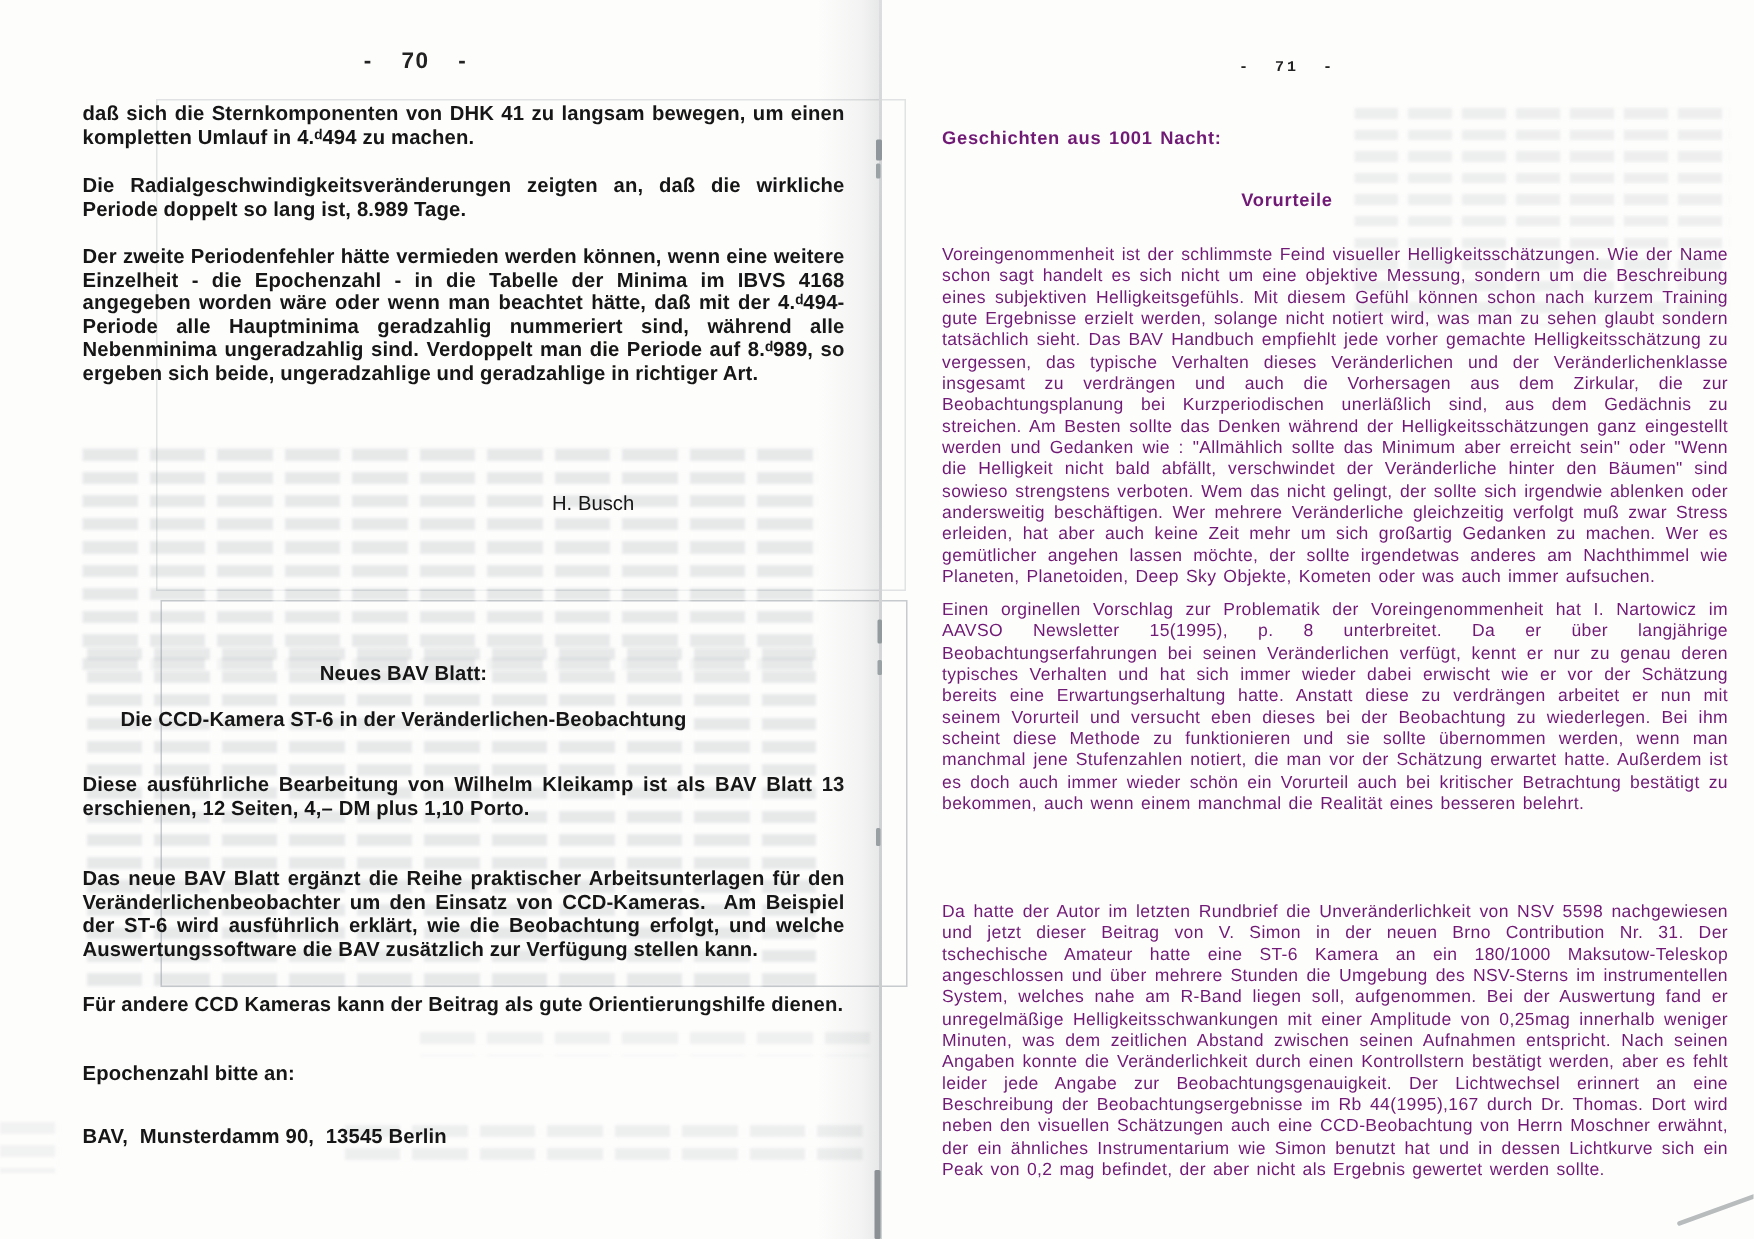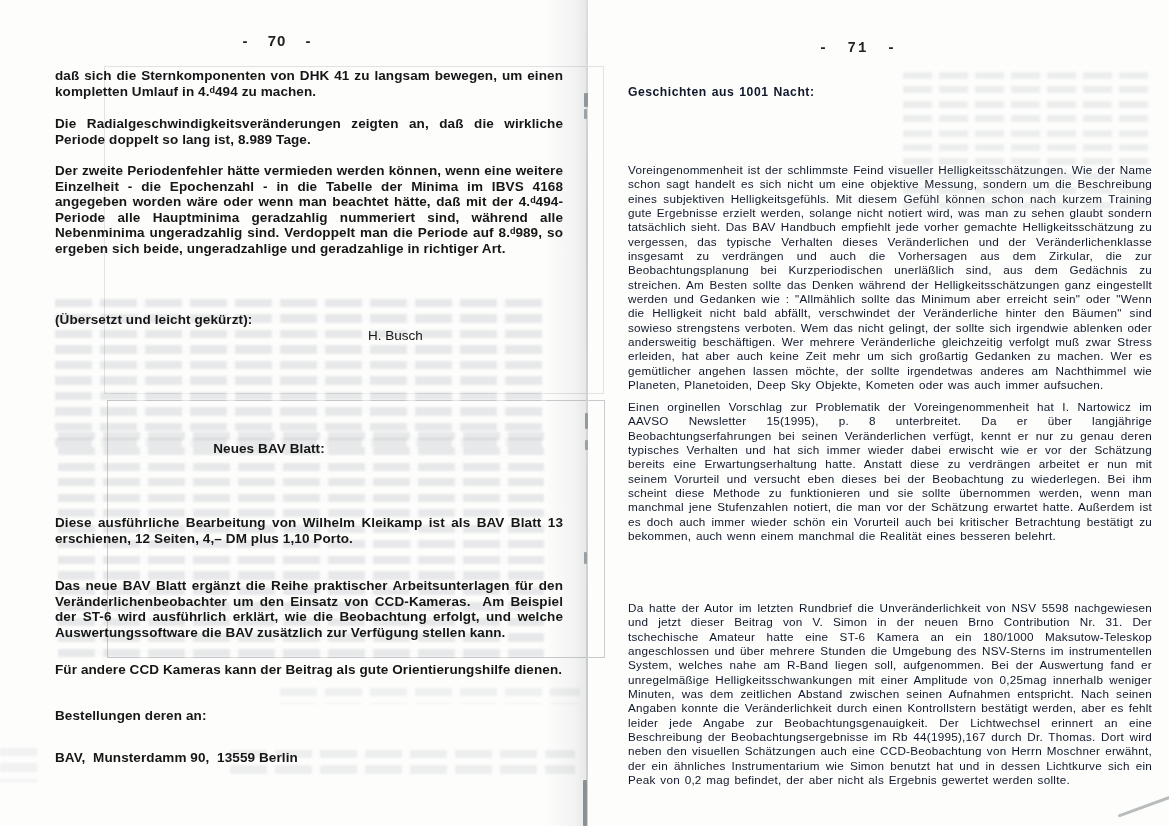--- a/index.html
+++ b/index.html
@@ -28,30 +28,30 @@
     word-spacing:14px;letter-spacing:1px;
   }
   .author{position:absolute;left:313px;top:328px;margin:0;
     font-size:13.5px;font-weight:400;color:#161616;z-index:2;}
   .pre{white-space:pre-wrap;}
 
   
   .page-right .para{
     position:absolute;margin:0;width:100%;
     font-size:11.7px;line-height:14.35px;font-weight:400;
-    color:#0f172a;text-align:justify;
+    color:#701a75;text-align:justify;
     letter-spacing:.25px;word-spacing:1.2px;z-index:2;
   }
   .page-right .bold{font-weight:700;font-size:12.2px;letter-spacing:.5px;}
   .page-right .center{text-align:center;transform:translateX(-32px);}
   .pagenum-right{
     position:absolute;top:40px;width:100%;z-index:2;margin:0;
     text-align:center;transform:translateX(-32px);
     font-family:"Liberation Mono","DejaVu Sans Mono",monospace;
-    font-weight:700;font-size:14px;color:#222;
+    font-weight:700;font-size:10px;color:#222;
     word-spacing:8px;letter-spacing:2px;
   }
 
   
   .ghost-lines{
     position:absolute;z-index:1;
     background-image:
       repeating-linear-gradient(to right, rgba(255,255,255,0) 0 37px, rgba(253,253,252,.95) 37px 45px),
       repeating-linear-gradient(to bottom, rgba(138,145,152,.34) 0 8px, rgba(0,0,0,0) 8px 15.5px);
     filter:blur(1px);opacity:.55;
@@ -93,39 +93,40 @@
     <div class="ghost-lines" style="left:3px;top:432px;width:486px;height:226px;"></div>
     <div class="ghost-lines" style="left:225px;top:688px;width:300px;height:16px;opacity:.35;"></div>
     <div class="ghost-lines" style="left:175px;top:750px;width:345px;height:30px;opacity:.4;"></div>
 
     <p class="pagenum-left">- 70 -</p>
 
     <p class="para" style="top:68px;">daß sich die Sternkomponenten von DHK 41 zu langsam bewegen, um einen kompletten Umlauf in 4.ᵈ494 zu machen.</p>
     <p class="para" style="top:116px;">Die Radialgeschwindigkeitsveränderungen zeigten an, daß die wirkliche Periode doppelt so lang ist, 8.989 Tage.</p>
     <p class="para" style="top:163px;">Der zweite Periodenfehler hätte vermieden werden können, wenn eine weitere Einzelheit - die Epochenzahl - in die Tabelle der Minima im IBVS 4168 angegeben worden wäre oder wenn man beachtet hätte, daß mit der 4.ᵈ494-Periode alle Hauptminima geradzahlig nummeriert sind, während alle Nebenminima ungeradzahlig sind. Verdoppelt man die Periode auf 8.ᵈ989, so ergeben sich beide, ungeradzahlige und geradzahlige in richtiger Art.</p>
 
-    <p class="para" style="top:312px;width:260px;text-align:left;">(Übersetzt und leicht gekürzt):</p>
     <p class="author">H. Busch</p>
 
     <p class="para center" style="top:441px;">Neues BAV Blatt:</p>
+    <p class="para center" style="top:472px;">Die CCD-Kamera ST-6 in der Veränderlichen-Beobachtung</p>
 
     <p class="para" style="top:515px;">Diese ausführliche Bearbeitung von Wilhelm Kleikamp ist als BAV Blatt 13 erschienen, 12 Seiten, 4,– DM plus 1,10 Porto.</p>
     <p class="para pre" style="top:578px;">Das neue BAV Blatt ergänzt die Reihe praktischer Arbeitsunterlagen für den Veränderlichenbeobachter um den Einsatz von CCD-Kameras.  Am Beispiel der ST-6 wird ausführlich erklärt, wie die Beobachtung erfolgt, und welche Auswertungssoftware die BAV zusätzlich zur Verfügung stellen kann.</p>
     <p class="para" style="top:662px;">Für andere CCD Kameras kann der Beitrag als gute Orientierungshilfe dienen.</p>
-    <p class="para" style="top:708px;text-align:left;">Bestellungen deren an:</p>
-    <p class="para pre" style="top:750px;text-align:left;">BAV,  Munsterdamm 90,  13559 Berlin</p>
+    <p class="para" style="top:708px;text-align:left;">Epochenzahl bitte an:</p>
+    <p class="para pre" style="top:750px;text-align:left;">BAV,  Munsterdamm 90,  13545 Berlin</p>
   </section>
 
   <section class="page page-right">
 
     <div class="ghost-lines fine" style="left:275px;top:72px;width:250px;height:145px;"></div>
 
     <p class="pagenum-right">- 71 -</p>
 
     <p class="para bold" style="top:85px;text-align:left;">Geschichten aus 1001 Nacht:</p>
+    <p class="para bold center" style="top:126px;">Vorurteile</p>
 
     <p class="para" style="top:163px;">Voreingenommenheit ist der schlimmste Feind visueller Helligkeitsschätzungen. Wie der Name schon sagt handelt es sich nicht um eine objektive Messung, sondern um die Beschreibung eines subjektiven Helligkeitsgefühls. Mit diesem Gefühl können schon nach kurzem Training gute Ergebnisse erzielt werden, solange nicht notiert wird, was man zu sehen glaubt sondern tatsächlich sieht. Das BAV Handbuch empfiehlt jede vorher gemachte Helligkeitsschätzung zu vergessen, das typische Verhalten dieses Veränderlichen und der Veränderlichenklasse insgesamt zu verdrängen und auch die Vorhersagen aus dem Zirkular, die zur Beobachtungsplanung bei Kurzperiodischen unerläßlich sind, aus dem Gedächnis zu streichen. Am Besten sollte das Denken während der Helligkeitsschätzungen ganz eingestellt werden und Gedanken wie : "Allmählich sollte das Minimum aber erreicht sein" oder "Wenn die Helligkeit nicht bald abfällt, verschwindet der Veränderliche hinter den Bäumen" sind sowieso strengstens verboten. Wem das nicht gelingt, der sollte sich irgendwie ablenken oder andersweitig beschäftigen. Wer mehrere Veränderliche gleichzeitig verfolgt muß zwar Stress erleiden, hat aber auch keine Zeit mehr um sich großartig Gedanken zu machen. Wer es gemütlicher angehen lassen möchte, der sollte irgendetwas anderes am Nachthimmel wie Planeten, Planetoiden, Deep Sky Objekte, Kometen oder was auch immer aufsuchen.</p>
     <p class="para" style="top:400px;">Einen orginellen Vorschlag zur Problematik der Voreingenommenheit hat I. Nartowicz im AAVSO Newsletter 15(1995), p. 8 unterbreitet. Da er über langjährige Beobachtungserfahrungen bei seinen Veränderlichen verfügt, kennt er nur zu genau deren typisches Verhalten und hat sich immer wieder dabei erwischt wie er vor der Schätzung bereits eine Erwartungserhaltung hatte. Anstatt diese zu verdrängen arbeitet er nun mit seinem Vorurteil und versucht eben dieses bei der Beobachtung zu wiederlegen. Bei ihm scheint diese Methode zu funktionieren und sie sollte übernommen werden, wenn man manchmal jene Stufenzahlen notiert, die man vor der Schätzung erwartet hatte. Außerdem ist es doch auch immer wieder schön ein Vorurteil auch bei kritischer Betrachtung bestätigt zu bekommen, auch wenn einem manchmal die Realität eines besseren belehrt.</p>
 
     <p class="para" style="top:601px;">Da hatte der Autor im letzten Rundbrief die Unveränderlichkeit von NSV 5598 nachgewiesen und jetzt dieser Beitrag von V. Simon in der neuen Brno Contribution Nr. 31. Der tschechische Amateur hatte eine ST-6 Kamera an ein 180/1000 Maksutow-Teleskop angeschlossen und über mehrere Stunden die Umgebung des NSV-Sterns im instrumentellen System, welches nahe am R-Band liegen soll, aufgenommen. Bei der Auswertung fand er unregelmäßige Helligkeitsschwankungen mit einer Amplitude von 0,25mag innerhalb weniger Minuten, was dem zeitlichen Abstand zwischen seinen Aufnahmen entspricht. Nach seinen Angaben konnte die Veränderlichkeit durch einen Kontrollstern bestätigt werden, aber es fehlt leider jede Angabe zur Beobachtungsgenauigkeit. Der Lichtwechsel erinnert an eine Beschreibung der Beobachtungsergebnisse im Rb 44(1995),167 durch Dr. Thomas. Dort wird neben den visuellen Schätzungen auch eine CCD-Beobachtung von Herrn Moschner erwähnt, der ein ähnliches Instrumentarium wie Simon benutzt hat und in dessen Lichtkurve sich ein Peak von 0,2 mag befindet, der aber nicht als Ergebnis gewertet werden sollte.</p>
   </section>
 
   <div class="crease-shade"></div>
   <div class="crease-line"></div>
   <div class="nick" style="left:584px;top:93px;width:4px;height:14px;background:#8f979c;"></div>

